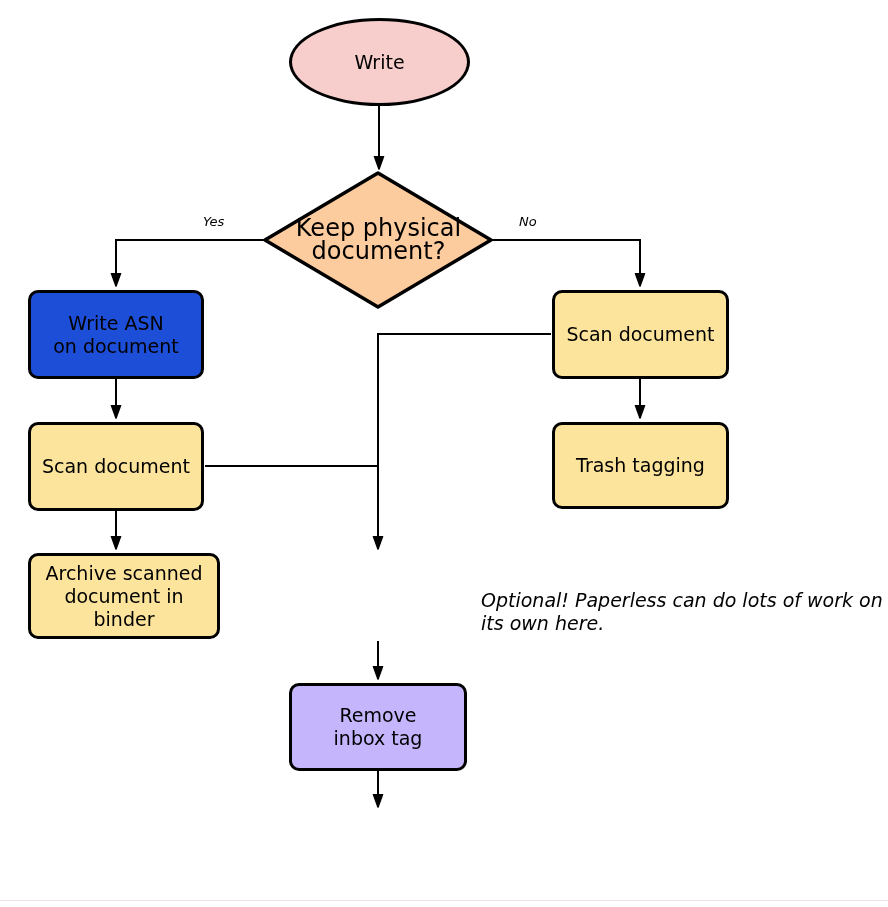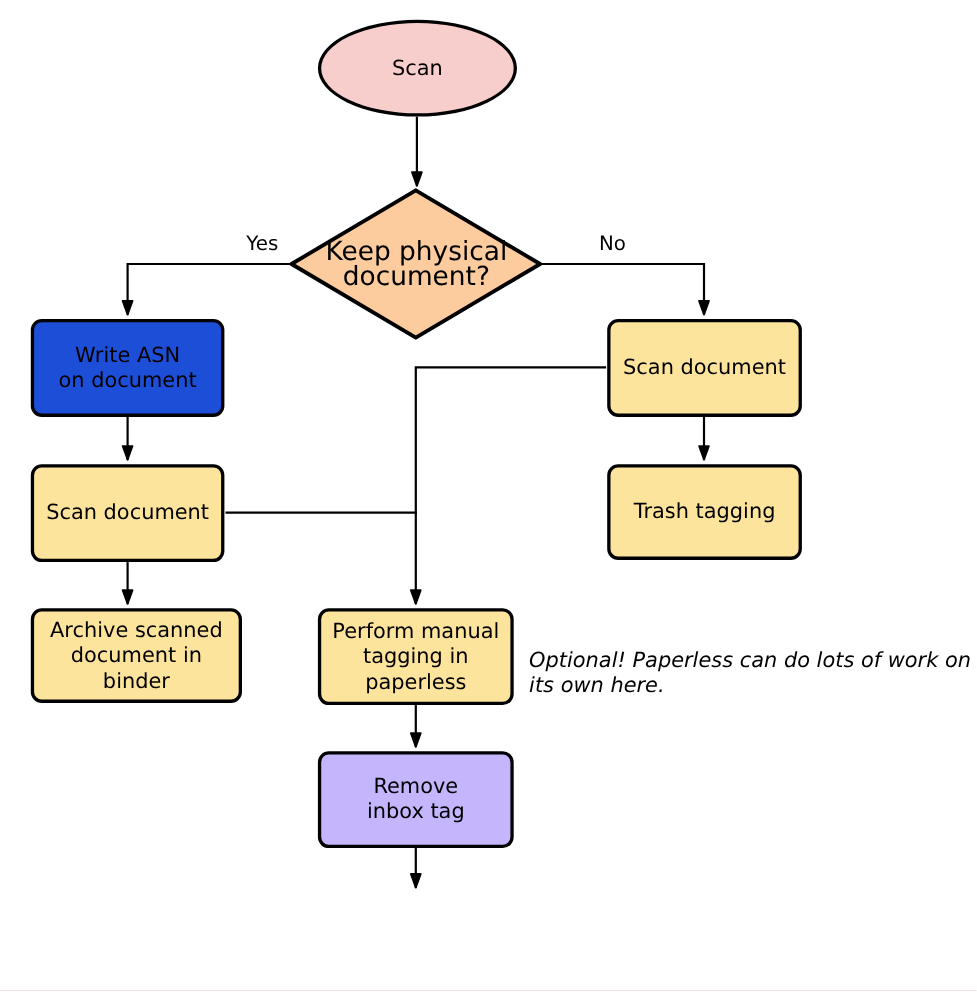--- a/index.html
+++ b/index.html
@@ -16,21 +16,21 @@
     text-align:center; white-space:pre-line;
     font-size:19px; line-height:23px;
   }
   .rect { border-radius:10px; }
   .ellipse { border-radius:50%; }
   .floating-label {
     position:absolute; display:flex; align-items:center; justify-content:center;
     text-align:center; white-space:pre-line; font-size:24px; line-height:23px;
   }
   .edge-label {
-    position:absolute; font-size:18px; line-height:20px; text-align:right;
+    position:absolute; font-size:13px; line-height:20px; text-align:left;font-style:italic;
   }
   .note {
     position:absolute; font-style:italic; font-size:19px; line-height:23px;
     white-space:pre-line; text-align:left;
   }
   .bottom-line { position:absolute; left:0; right:0; top:900px; height:1px; background:#efe3e3; }
 </style>
 </head>
 <body>
 
@@ -50,21 +50,21 @@
     <path class="edge" d="M116,511 L116,549" marker-end="url(#arrow)"></path>
     <path class="edge" d="M640,379 L640,418" marker-end="url(#arrow)"></path>
     <path class="edge" d="M551,334 L378,334 L378,549" marker-end="url(#arrow)"></path>
     <path class="edge" d="M205,466 L379,466"></path>
     <path class="edge" d="M378,641 L378,679" marker-end="url(#arrow)"></path>
     <path class="edge" d="M378,771 L378,807" marker-end="url(#arrow)"></path>
 
     <polygon class="shape-diamond" points="378,173 491,240 378,307 265,240" fill="#fdcc9e"></polygon>
   </svg>
 
-  <div class="node ellipse" style="left: 289px; top: 18px; width: 181px; height: 88px; background-color: rgb(248, 206, 204);">Scan</div>
+  <div class="node ellipse" style="left: 289px; top: 18px; width: 181px; height: 88px; background-color: rgb(248, 206, 204);">Write</div>
 
   <div class="floating-label" style="left:288px; top:215px; width:181px; height:50px;">Keep physical
 document?</div>
 
   <div class="edge-label" style="left:203px; top:212px; width:50px;">Yes</div>
 
   <div class="edge-label" style="left:519px; top:212px; width:50px;">No</div>
 
   <div class="node rect" style="left: 28px; top: 290px; width: 176px; height: 89px; background-color: #1d4ed8;">Write ASN
 on document</div>
@@ -72,23 +72,20 @@
   <div class="node rect" style="left: 28px; top: 422px; width: 176px; height: 89px; background-color: rgb(253, 228, 156);">Scan document</div>
 
   <div class="node rect" style="left: 28px; top: 553px; width: 192px; height: 86px; background-color: rgb(253, 228, 156);">Archive scanned
 document in
 binder</div>
 
   <div class="node rect" style="left: 552px; top: 290px; width: 177px; height: 89px; background-color: rgb(253, 228, 156);">Scan document</div>
 
   <div class="node rect" style="left: 552px; top: 422px; width: 177px; height: 87px; background-color: rgb(253, 228, 156);">Trash tagging</div>
 
-  <div class="node rect" style="left: 289px; top: 553px; width: 178px; height: 88px; background-color: rgb(253, 228, 156);">Perform manual
-tagging in
-paperless</div>
 
   <div class="note" style="left:481px; top:589px; width:420px;">Optional! Paperless can do lots of work on
 its own here.</div>
 
   <div class="node rect" style="left: 289px; top: 683px; width: 178px; height: 88px; background-color: #c4b5fd;">Remove
 inbox tag</div>
 
 
   <div class="bottom-line" style="background-color: rgb(239, 227, 227);"></div>
 

